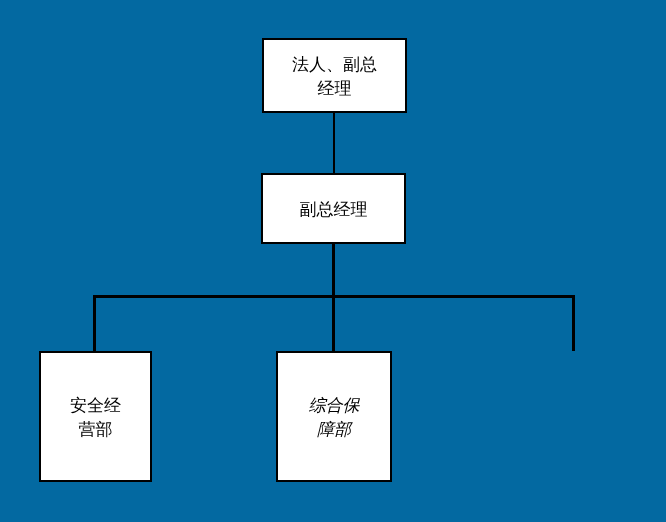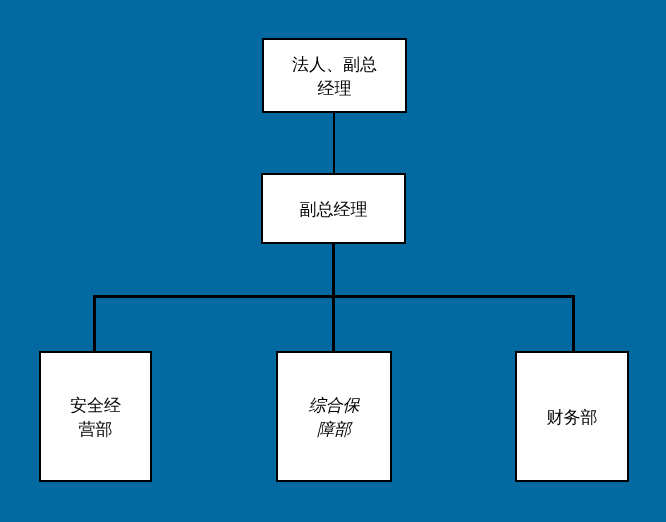--- a/index.html
+++ b/index.html
@@ -68,17 +68,14 @@
 
   <div class="node" id="node-manager">
     <span>副总经理</span>
   </div>
 
   <div class="node" id="node-support">
     <span>综合保
 障部</span>
   </div>
 
-  <div class="node" id="node-finance">
-    <span>财务部</span>
-  </div>
 
 </div>
 
 </body></html>

